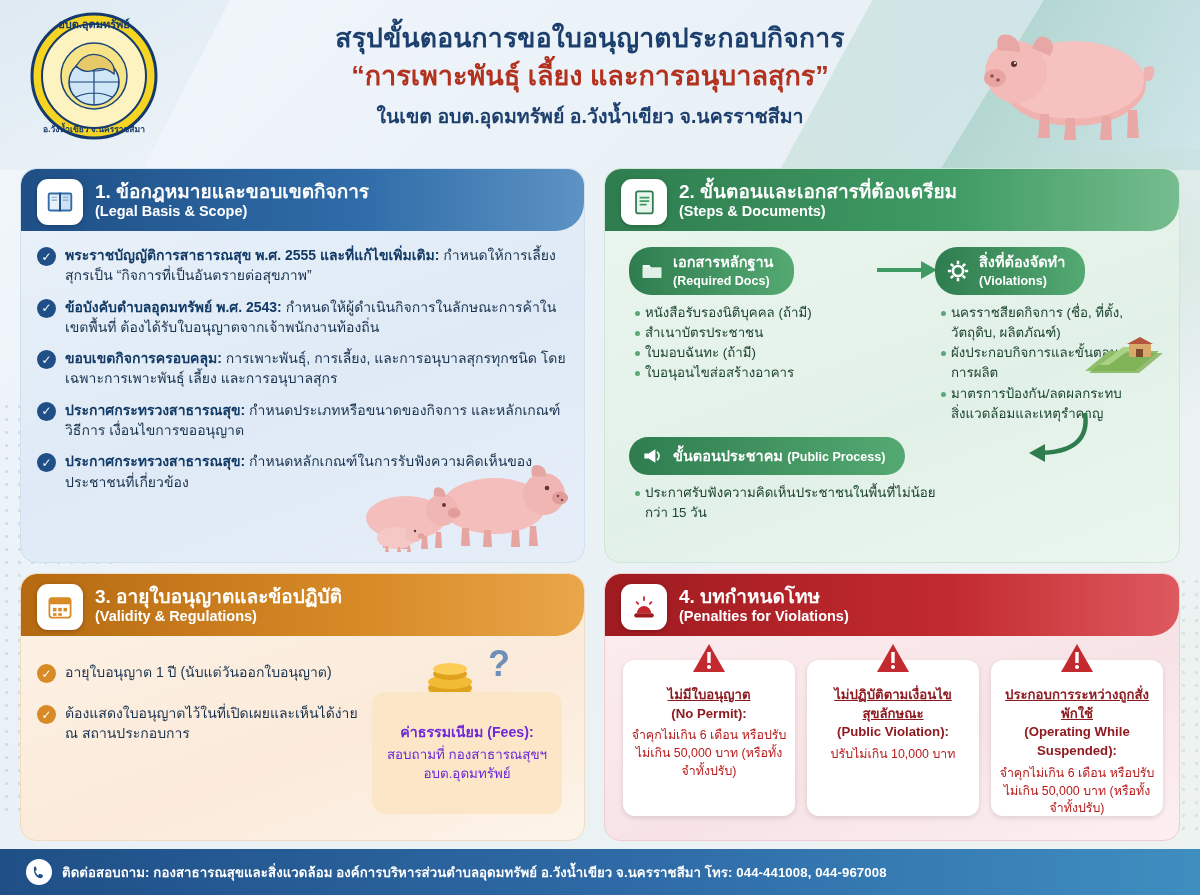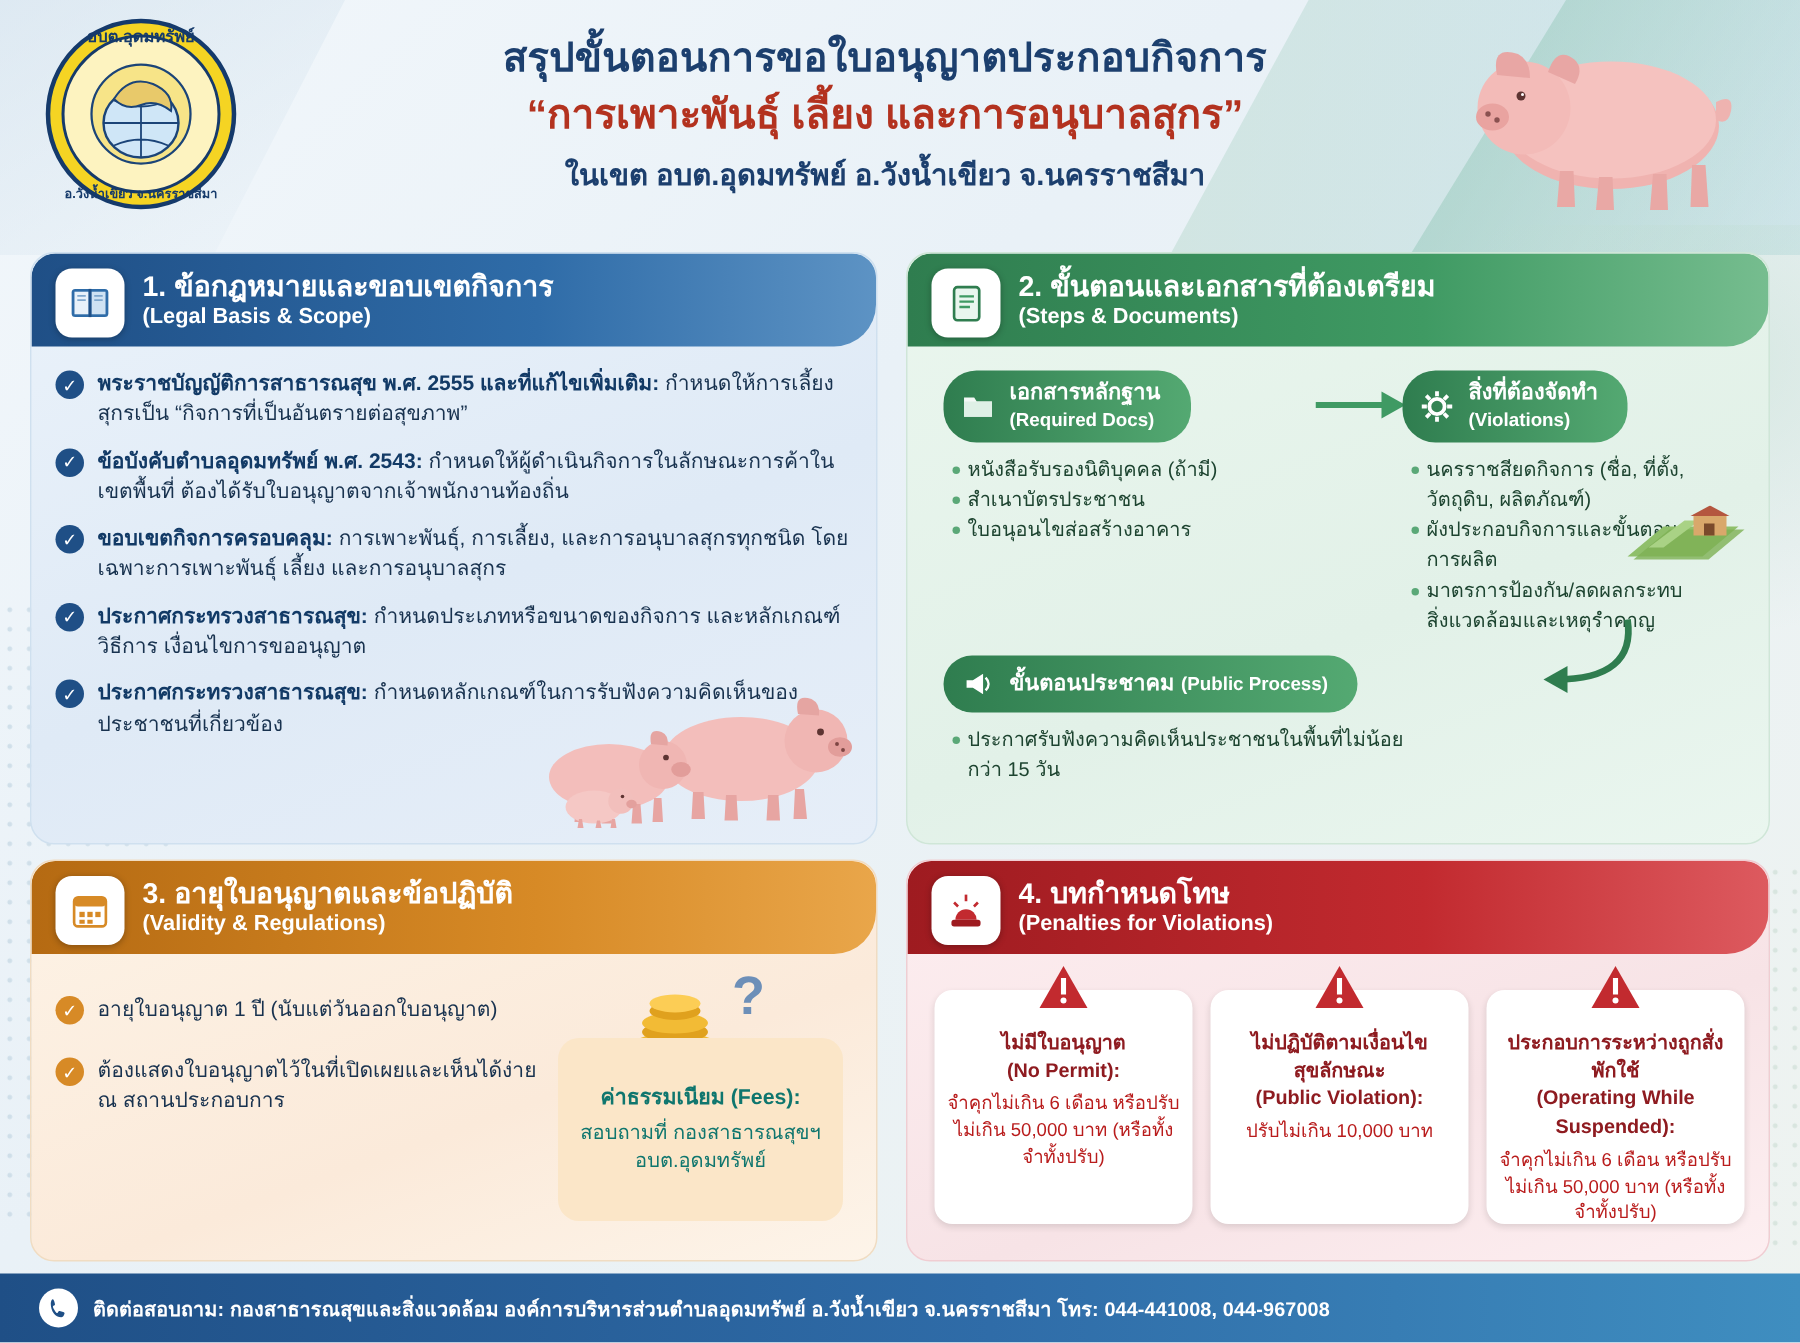--- a/index.html
+++ b/index.html
@@ -110,40 +110,40 @@
     background:linear-gradient(160deg,#fdf3e6 0%,#fbeada 60%,#fdf4e9 100%);
     border:1px solid #f0dcc2;}
   #card3 .card-head{background:linear-gradient(90deg,#b56a12,#d78a26 60%,#e9a64a);
     border-radius:16px 16px 28px 0;}
   #card3 .head-icon{background:#fff;box-shadow:0 1px 4px rgba(0,0,0,.25);}
   .o-check{background:#d78a26;}
 
   .fees-box{
     position:absolute;right:22px;top:118px;width:190px;height:122px;
     background:#fbe6c8;border-radius:14px;display:flex;flex-direction:column;
-    align-items:center;justify-content:center;text-align:center;color:#0f766e;font-size:13.4px;line-height:1.45;
+    align-items:center;justify-content:center;text-align:center;color:#6d28d9;font-size:13.4px;line-height:1.45;
   }
   .fees-box .fl{font-weight:bold;font-size:14.2px;margin-bottom:2px;}
 
   
   #card4{left:604px;top:573px;width:576px;height:268px;
     background:linear-gradient(160deg,#fdeef0 0%,#f7e3e6 60%,#fdeff1 100%);
     border:1px solid #f0cdd2;}
   #card4 .card-head{background:linear-gradient(90deg,#9e1b20,#c22a2f 60%,#dd5a5f);
     border-radius:16px 16px 28px 0;}
   #card4 .head-icon{background:#fff;box-shadow:0 1px 4px rgba(0,0,0,.25);}
 
   .pen-row{position:absolute;left:18px;top:86px;display:flex;gap:12px;}
   .pen{
     width:172px;height:156px;background:#fff;border-radius:12px;
     box-shadow:0 2px 5px rgba(0,0,0,.12);
     padding:26px 8px 8px;text-align:center;position:relative;
     font-size:12.4px;line-height:1.42;color:#5b1417;
   }
-  .pen .pt-th{font-weight:bold;font-size:13.2px;color:#8e1b20;}
+  .pen .pt-th{font-weight:bold;font-size:13.2px;color:#8e1b20;text-decoration:underline;}
   .pen .pt-en{font-weight:bold;font-size:13.2px;color:#8e1b20;}
   .pen .pd{margin-top:4px;color:#b91c1c;}
   .warn{
     position:absolute;left:50%;top:-17px;transform:translateX(-50%);
     width:34px;height:31px;
   }
 
   
   .footer{
     position:absolute;left:0;bottom:0;width:1200px;height:46px;
@@ -299,20 +299,21 @@
           </svg>
       </span>
       <span class="pt">
         <span class="th">เอกสารหลักฐาน</span><br>
         <span class="en">(Required Docs)</span>
       </span>
     </div>
     <div class="sub-list" style="margin-top:8px;width:230px;">
       <div>หนังสือรับรองนิติบุคคล (ถ้ามี)</div>
       <div>สำเนาบัตรประชาชน</div>
+      <div>ใบมอบฉันทะ (ถ้ามี)</div>
       <div>ใบอนุอนไขส่อสร้างอาคาร</div>
     </div>
   </div>
 
   <svg class="arrow-right" style="left:272px;top:88px;" width="64" height="26" viewBox="0 0 64 26">
     <path d="M0 13 h46" stroke="#3f9a63" stroke-width="4" fill="none"></path>
     <path d="M44 4 l16 9 l-16 9z" fill="#3f9a63"></path>
   </svg>
 
   <div style="position:absolute;left:330px;top:78px;">

